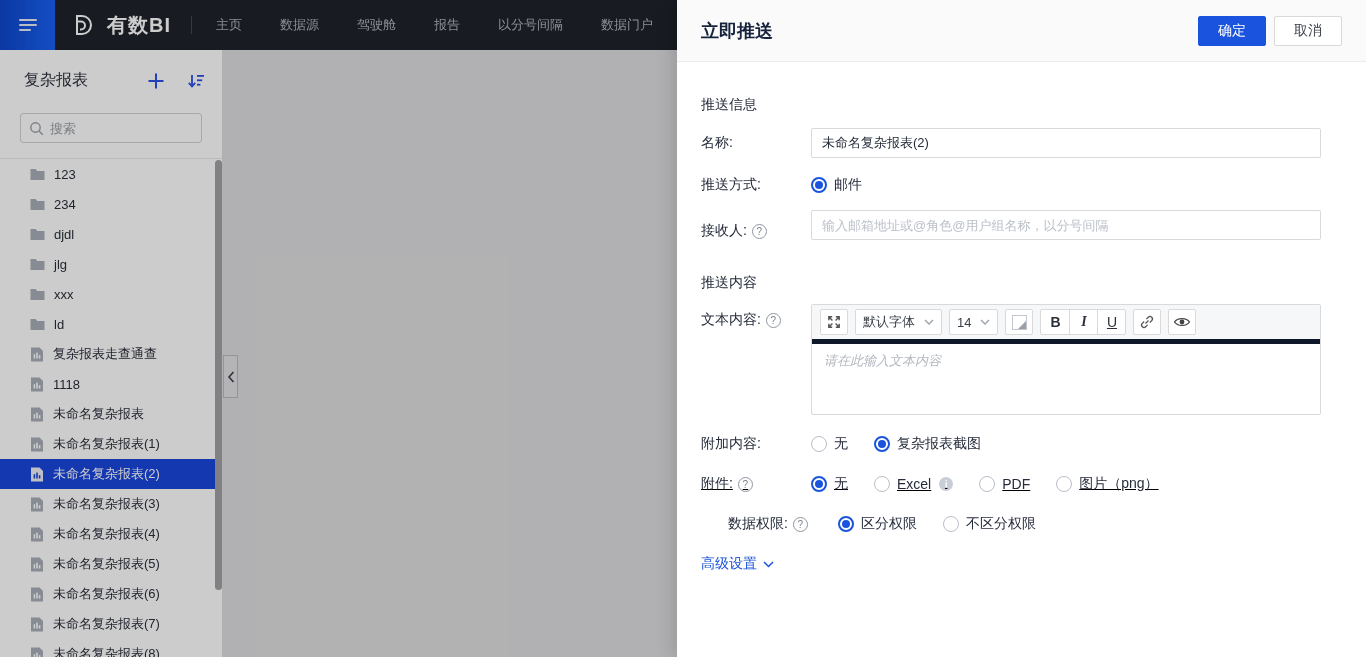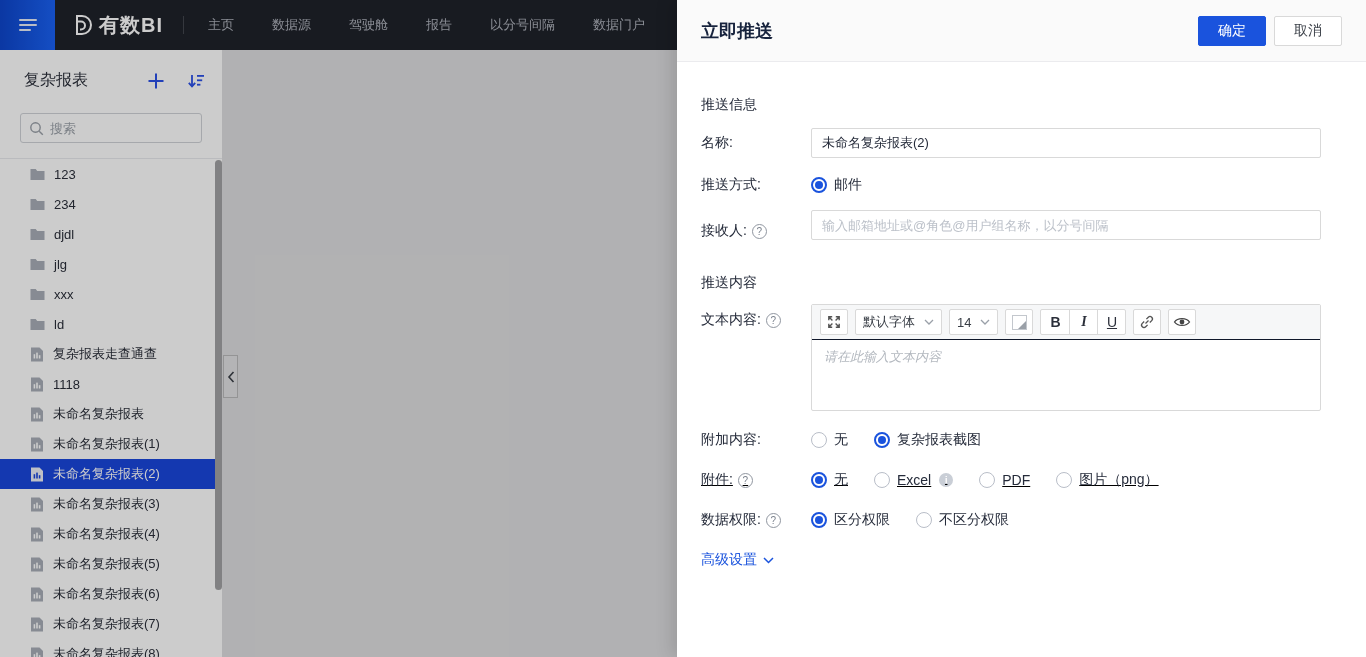--- a/index.html
+++ b/index.html
@@ -7,21 +7,21 @@
     font-family:"Liberation Sans","DejaVu Sans",sans-serif; }
   .app { position:relative; width:1366px; height:657px; background:#dedee0; }
 
   
   .topbar { position:absolute; top:0; left:0; width:1366px; height:50px;
     background:#1f222a; display:flex; align-items:center; z-index:1; }
   .menu-btn { width:55px; height:50px; flex:none; display:flex; align-items:center; justify-content:center;
     background:linear-gradient(90deg,#0e46cc,#1a62f5); cursor:pointer; }
   .hamburger span { display:block; height:2px; background:#e8edf8; margin:3px 0; border-radius:1px; }
   .hamburger .l1{width:18px}.hamburger .l2{width:18px}.hamburger .l3{width:12px}
-  .brand { display:flex; align-items:center; gap:4px; margin-left:14px; }
+  .brand { display:flex; align-items:center; gap:12px; margin-left:14px; }
   .brand-text { color:#fff; font-size:20px; font-weight:bold; letter-spacing:1px; }
   .topbar-sep { width:1px; height:18px; background:#43464e; margin:0 24px 0 20px; }
   .topnav { display:flex; align-items:center; gap:38px; }
   .nav-item { color:#aeb2bb; font-size:13px; cursor:pointer; white-space:nowrap; }
 
   
   .sidebar { position:absolute; top:50px; left:0; width:222px; bottom:0; background:#fff; z-index:2; }
   .side-head { display:flex; align-items:center; padding:20px 17px 0 24px; }
   .side-title { font-size:16px; color:#2b2f3a; flex:1; }
   .icon-btn { display:inline-flex; align-items:center; justify-content:center; cursor:pointer; }
@@ -65,21 +65,21 @@
     align-items:center; justify-content:center; cursor:pointer; font-family:inherit; }
   .btn-primary { background:#1a53dd; color:#fff; border:1px solid #1a53dd; }
   .btn-default { background:#fff; color:#3a3f47; border:1px solid #d9d9d9; margin-left:8px; }
   .drawer-body { padding:32px 24px 0 24px; }
   .section-title { font-size:14px; color:#252b3a; line-height:20px; }
   .section-title.second { margin-top:32px; }
   .form-row { display:flex; align-items:center; min-height:30px; }
   .form-row.top-align { align-items:flex-start; }
   .row-name { margin-top:14px; } .row-method { margin-top:12px; } .row-recipients { margin-top:10px;align-items:flex-end; }
   .row-text { margin-top:12px; } .row-extra { margin-top:14px; } .row-attach { margin-top:10px;text-decoration:underline; }
-  .row-perm { margin-top:10px; }
+  .row-perm { margin-top:10px;margin-left:27px; }
   .form-label { width:110px; flex:none; font-size:14px; color:#252b3a; display:flex; align-items:center; }
   .form-row.top-align .form-label { padding-top:7px; }
   .help { width:15px; height:15px; border:1px solid #9096a0; border-radius:50%; color:#7a818c;
     font-size:10px; display:inline-flex; align-items:center; justify-content:center; margin-left:5px;
     flex:none; cursor:pointer; }
   .help::after { content:"?"; }
   .text-input { width:510px; height:30px; border:1px solid #d9d9d9; border-radius:2px; padding:0 10px;
     font-size:13px; color:#252b3a; outline:none; font-family:inherit; background:#fff; }
   .text-input::placeholder { color:#bcc1c9; }
   .options { display:flex; align-items:center; flex-wrap:nowrap; }
@@ -90,21 +90,21 @@
   .radio.checked::after { content:""; position:absolute; inset:2px; background:#1a53dd; border-radius:50%; }
   .radio-label { font-size:14px; color:#252b3a; white-space:nowrap; }
   .info-icon { width:14px; height:14px; border-radius:50%; background:#c9ced6; color:#fff; font-size:9px;
     font-style:normal; display:none; align-items:center; justify-content:center; margin-left:-18px;
     margin-right:26px; }
   .info-icon::after { content:"i"; font-weight:bold; }
 
   
   .editor { width:510px; border:1px solid #d9d9d9; border-radius:2px; background:#fff; }
   .editor-toolbar { display:flex; align-items:center; gap:7px; padding:4px 8px; background:#f6f7f8;
-    border-bottom:1px solid #0f172a; }
+    border-bottom:5px solid #0f172a; }
   .tbtn { height:26px; min-width:28px; display:inline-flex; align-items:center; justify-content:center;
     background:#fff; border:1px solid #d9d9d9; border-radius:2px; cursor:pointer; color:#3a3f47; }
   .tselect { padding:0 7px; gap:9px; font-size:13px; }
   .swatch { width:15px; height:15px; border:1px solid #c3c7cd; background:#fff; position:relative; }
   .swatch::after { content:""; position:absolute; right:0; bottom:0;
     border-left:8px solid transparent; border-bottom:8px solid #9aa0a8; }
   .biu { display:flex; border:1px solid #d9d9d9; border-radius:2px; background:#fff; overflow:hidden; }
   .biu .bi { width:28px; height:24px; display:inline-flex; align-items:center; justify-content:center;
     border-left:1px solid #d9d9d9; font-size:14px; color:#2b2f3a; cursor:pointer; }
   .biu .bi:first-child { border-left:none; }

